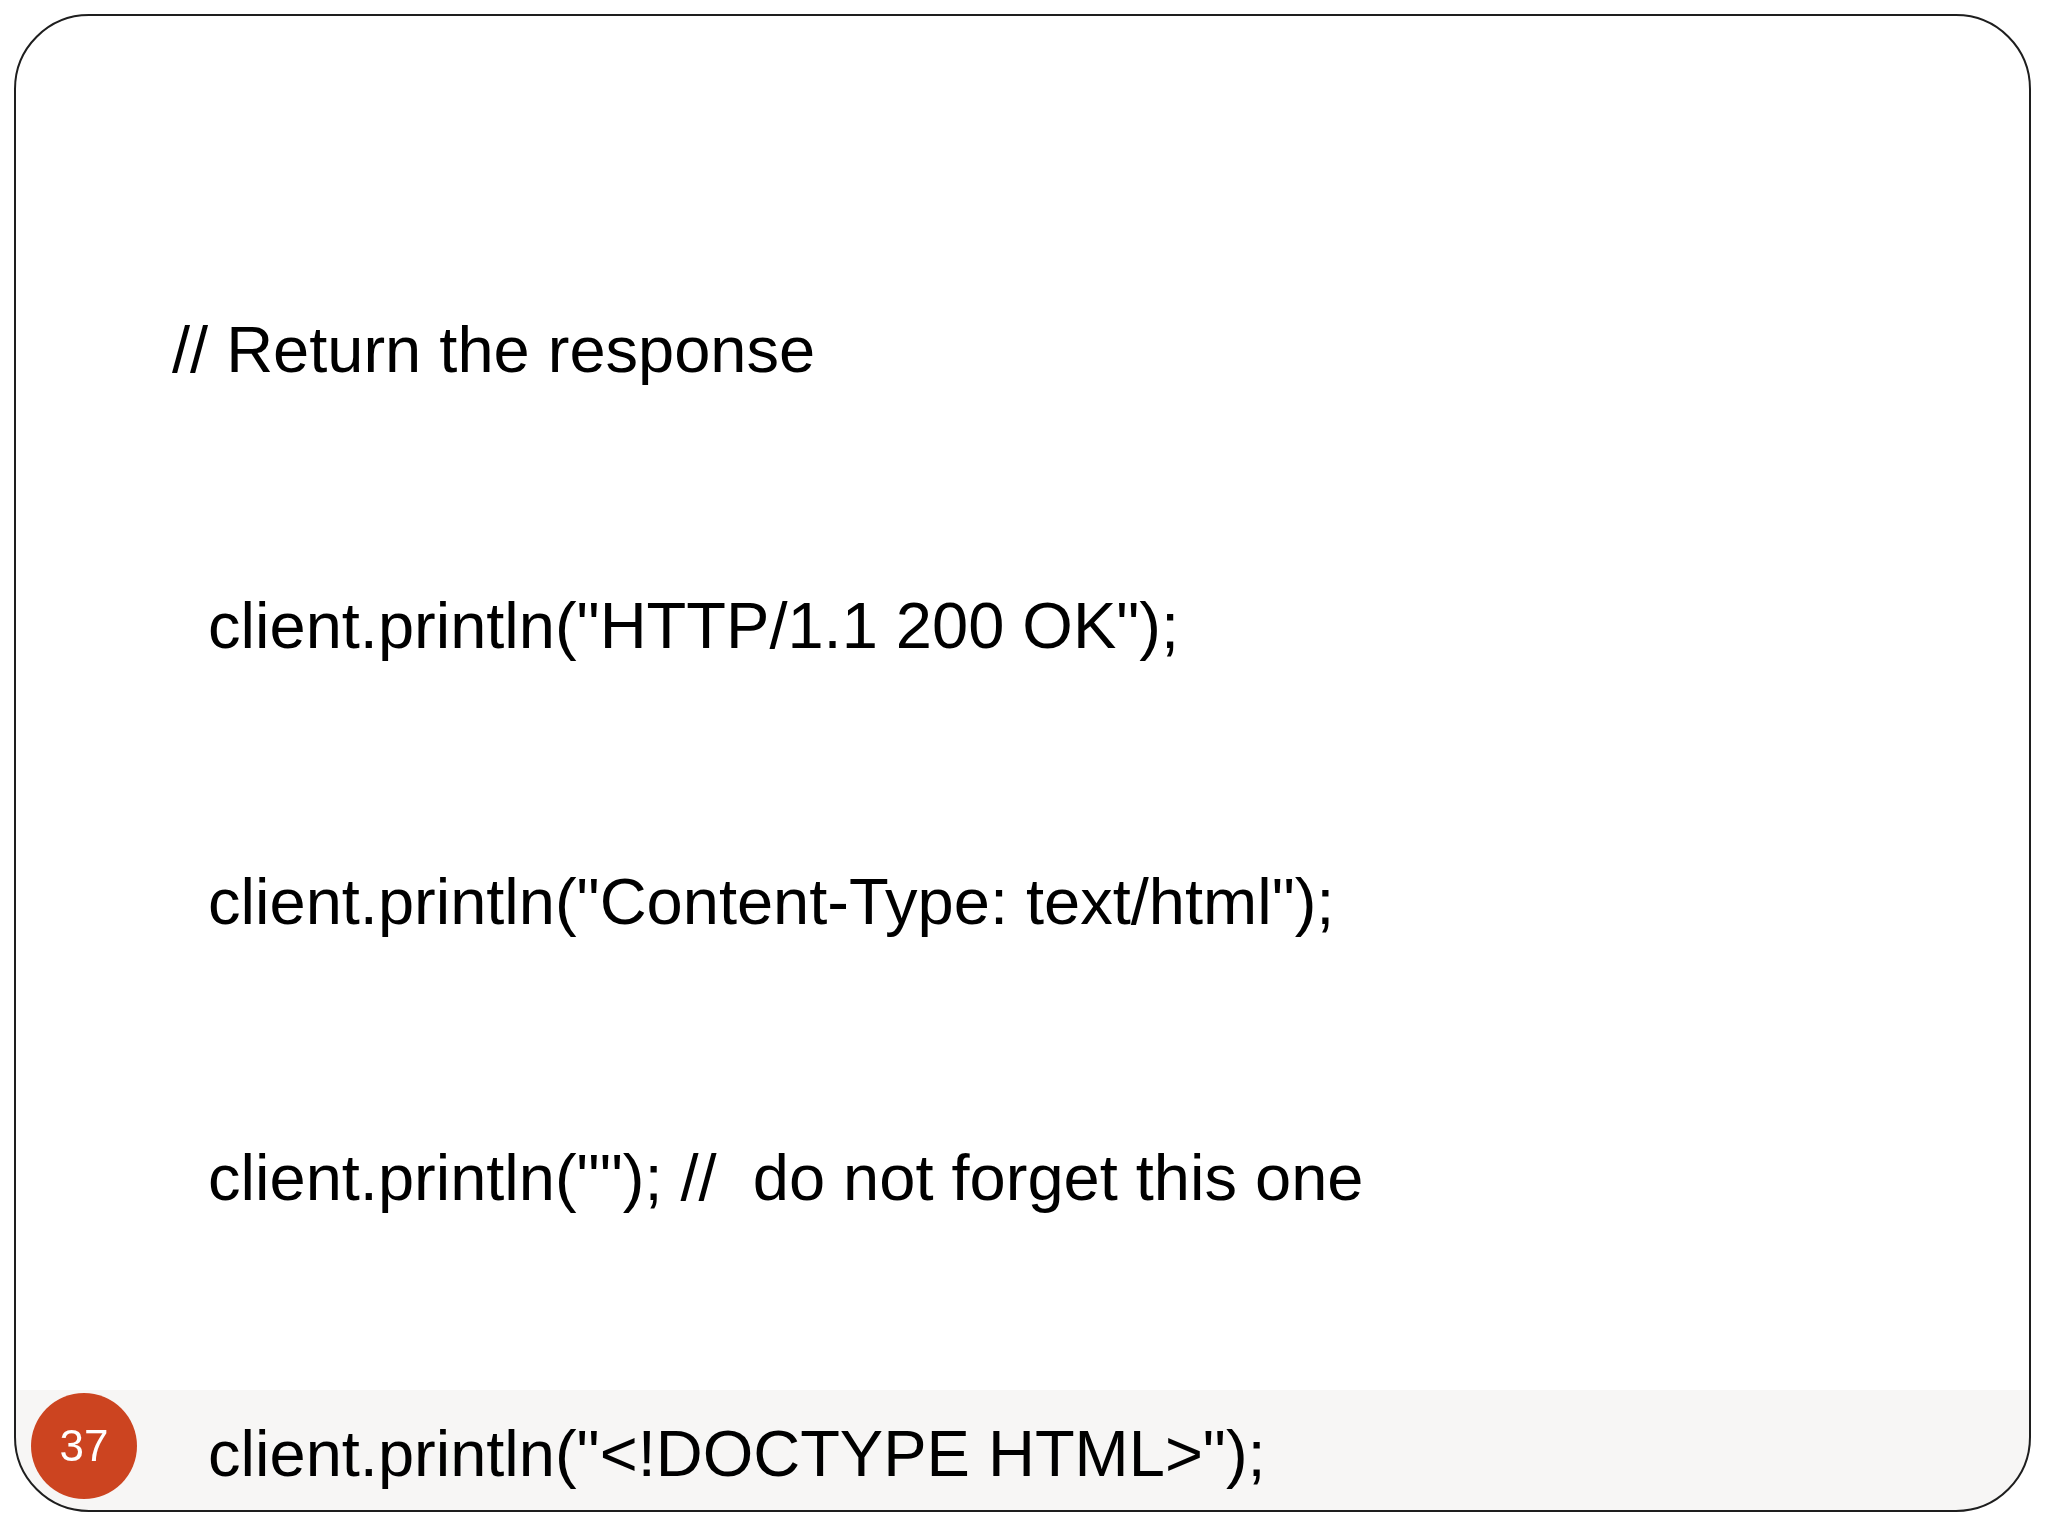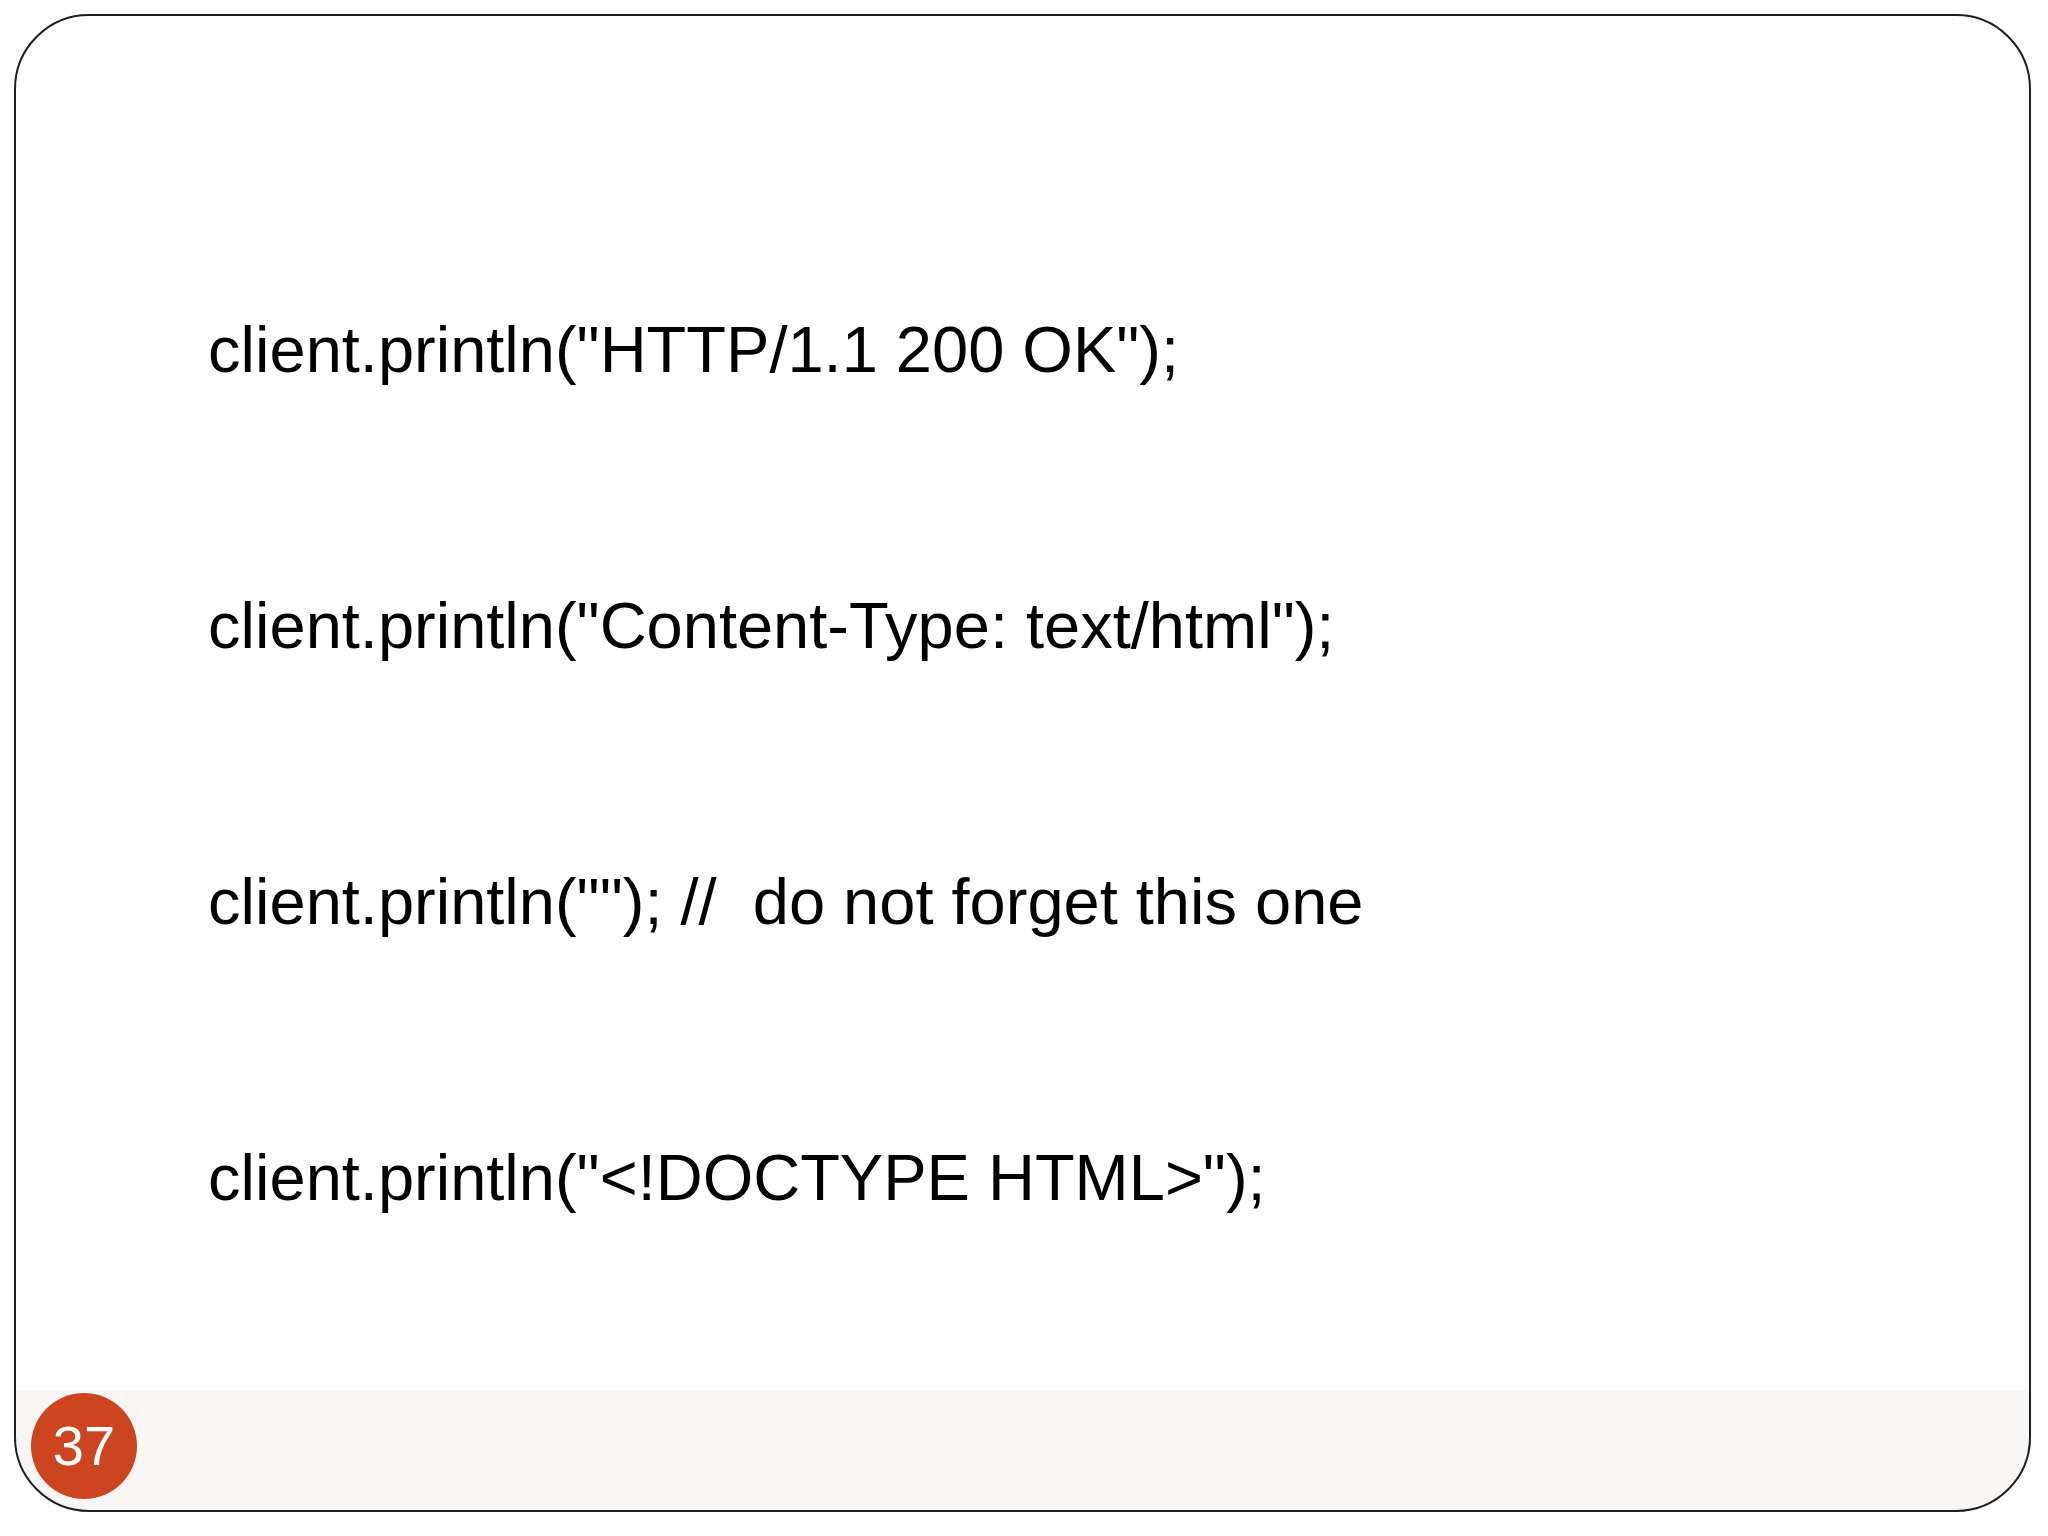--- a/index.html
+++ b/index.html
@@ -64,32 +64,33 @@
     height: 106px;
     background: #cc4420;
     border-radius: 50%;
     z-index: 5;
     display: flex;
     align-items: center;
     justify-content: center;
   }
   .badge span {
     color: #ffffff;
-    font-size: 56px;
+    font-size: 44px;
     line-height: 1;
   }
 </style>
 </head>
 <body>
 
 <div class="slide">
 
   <div class="footer-band"></div>
 
   <div class="code">
+    <div class="line">// Return the response</div>
     <div class="line">  client.println("HTTP/1.1 200 OK");</div>
     <div class="line">  client.println("Content-Type: text/html");</div>
     <div class="line">  client.println(""); //  do not forget this one</div>
     <div class="line">  client.println("&lt;!DOCTYPE HTML&gt;");</div>
     
     
     
     
     
     

